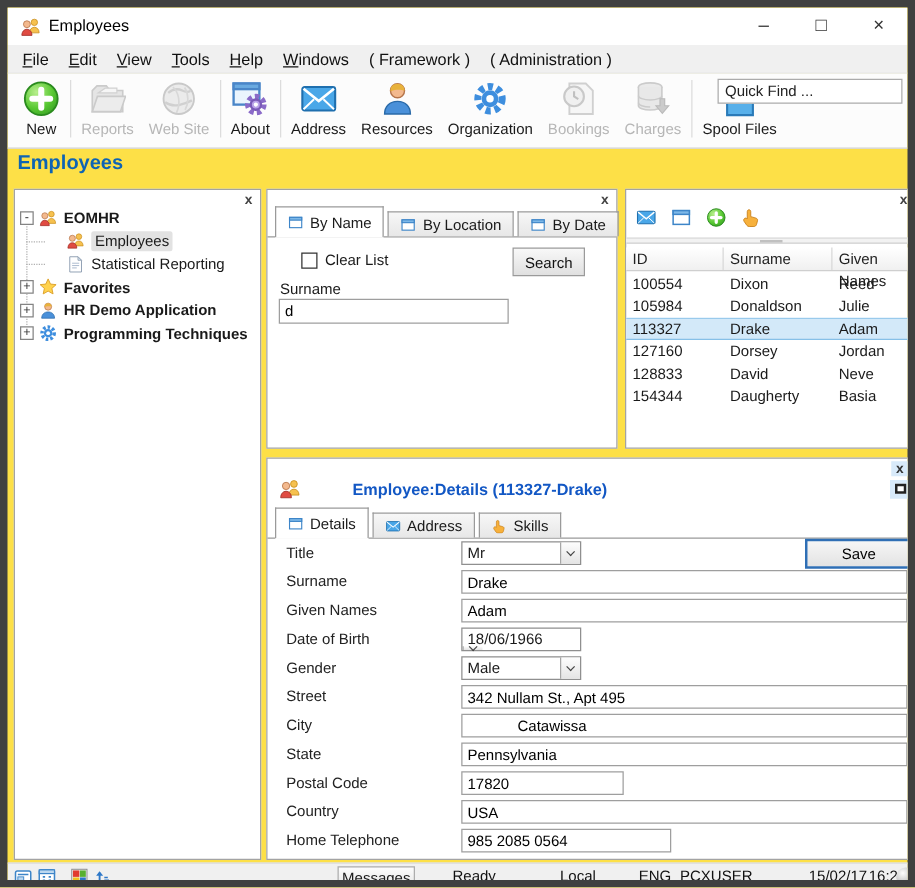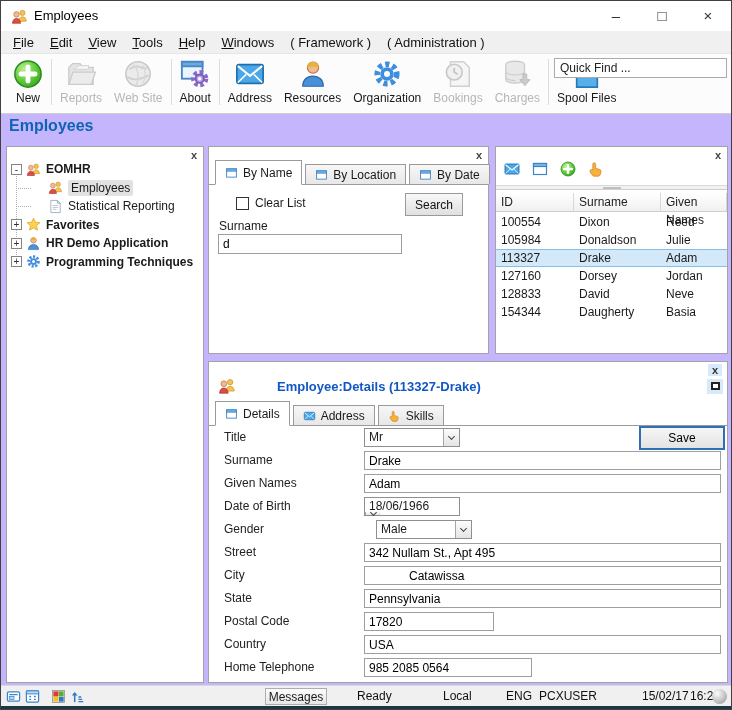--- a/index.html
+++ b/index.html
@@ -1,39 +1,39 @@
 <!DOCTYPE html>
 <html style="--accent-blue: #0e64b4; --title-blue: #1257c4; --selection-bg: #d3e9f9; --selection-border: #86c0e8; --disabled-text: #b6b6b6; --bottom-strip: #1b3742;"><head>
 <meta charset="utf-8">
 <style>
   * { box-sizing: border-box; margin: 0; padding: 0; }
   html,body { width:732px; height:710px; }
   body { font-family:"Liberation Sans", sans-serif; font-size:12px; color:#1a1a1a; background:#fff; }
-  .window { position:relative; width:732px; height:710px; border:1px solid #404040; background:#c4b5fd; overflow:hidden; }
+  .window { position:relative; width:732px; height:710px; border:6px solid #404040; background:#fde047; overflow:hidden; }
 
   
   .titlebar { position:absolute; top:0; left:0; right:0; height:30px; background:#fff; }
   .title-ic { position:absolute; left:10px; top:7px; width:17px; height:17px; }
   .title-text { position:absolute; left:33px; top:0; line-height:30px; font-size:13px; color:#000; }
   .win-controls { position:absolute; right:0; top:0; height:30px; display:flex; }
   .win-btn { width:46px; text-align:center; line-height:30px; font-size:15px; color:#333; }
 
   
   .menubar { position:absolute; top:30px; left:0; right:0; height:23px; background:#f0f0f0; display:flex; align-items:center; padding-left:4px; font-size:13px; border-bottom:1px solid #e6e6e6; }
   .menu-item { padding:0 8px; color:#111; }
 
   
   .toolbar { position:absolute; top:53px; left:0; right:0; height:60px; background:#fcfcfc; border-bottom:1px solid #cfcfcf; }
   .toolbar-items { position:absolute; left:6px; top:3px; display:flex; align-items:flex-start; }
   .tool-item { display:flex; flex-direction:column; align-items:center; padding:2px 6px; font-size:12px; color:#1a1a1a; }
   .tool-item .ic { width:30px; height:30px; margin-bottom:2px; }
   .tool-item.disabled { color:var(--disabled-text); }
   .tool-item.disabled .ic { filter:grayscale(1) opacity(.45); }
   .tool-sep { width:1px; background:#dcdcdc; align-self:stretch; margin:2px 2px; }
-  .quick-find { position:absolute; right:4px; top:4px; width:173px; height:20px; border:1px solid #ababab; background:#fff; font-family:"Liberation Sans",sans-serif; font-size:12px; padding:1px 5px; color:#222; }
+  .quick-find { position:absolute; right:4px; top:4px; width:148px; height:20px; border:1px solid #ababab; background:#fff; font-family:"Liberation Sans",sans-serif; font-size:12px; padding:1px 5px; color:#222; }
 
   .page-title { position:absolute; left:8px; top:116px; font-size:16px; font-weight:bold; color:var(--accent-blue); }
 
   
   .panel { position:absolute; background:#fff; border:1px solid #a3a3a3; }
   .panel-close { position:absolute; top:2px; right:6px; font-size:11px; font-weight:bold; color:#444; z-index:5; cursor:default; }
 
   
   #tree-panel { left:5px; top:145px; width:198px; height:537px; }
   .tree-vline { position:absolute; left:9px; top:22px; height:92px; border-left:1px dotted #b0b0b0; }
@@ -497,21 +497,21 @@
         <div class="f-label" data-name="given-names-label" style="top: 112px;">Given Names</div>
         <input class="f-input" data-name="given-names-input" type="text" value="Adam" style="top: 112px; width: 357px;">
         <div class="f-label" data-name="date-of-birth-label" style="top: 135px;">Date of Birth</div>
         <div class="combo" data-name="date-of-birth-select" style="top: 135px; width: 96px; flex-direction: column;">
           <span class="combo-val" data-name="date-of-birth-value">18/06/1966</span>
           <span class="combo-btn" data-name="dropdown-arrow-icon">
             <i class="chev"></i>
           </span>
         </div>
         <div class="f-label" data-name="gender-label" style="top: 158px;">Gender</div>
-        <div class="combo" data-name="gender-select" style="top: 158px; width: 96px; margin-left: 12px;">
+        <div class="combo" data-name="gender-select" style="top: 158px; width: 96px;">
           <span class="combo-val" data-name="gender-value">Male</span>
           <span class="combo-btn" data-name="dropdown-arrow-icon">
             <i class="chev"></i>
           </span>
         </div>
         <div class="f-label" data-name="street-label" style="top: 181px;">Street</div>
         <input class="f-input" data-name="street-input" type="text" value="342 Nullam St., Apt 495" style="top: 181px; width: 357px;">
         <div class="f-label" data-name="city-label" style="top: 204px;">City</div>
         <input class="f-input" data-name="city-input" type="text" value="Catawissa" style="top: 204px; width: 357px; padding-left: 44px;">
         <div class="f-label" data-name="state-label" style="top: 227px;">State</div>

